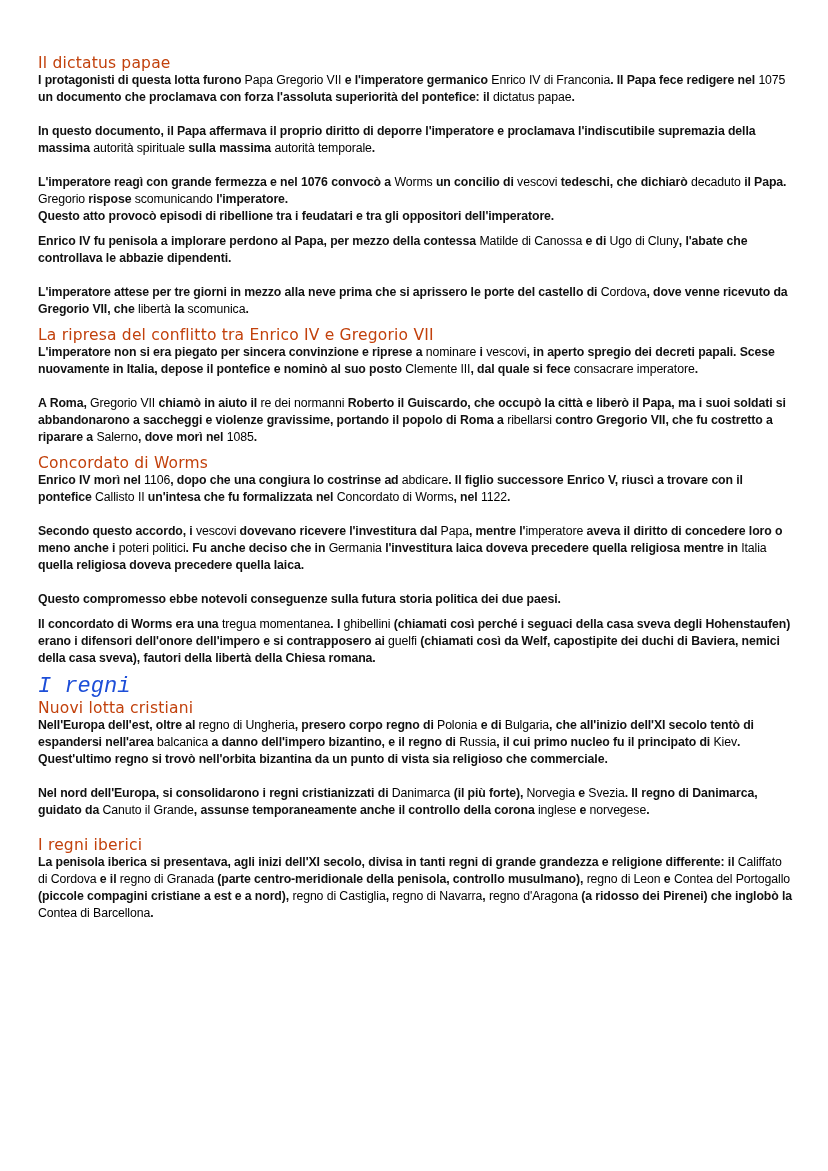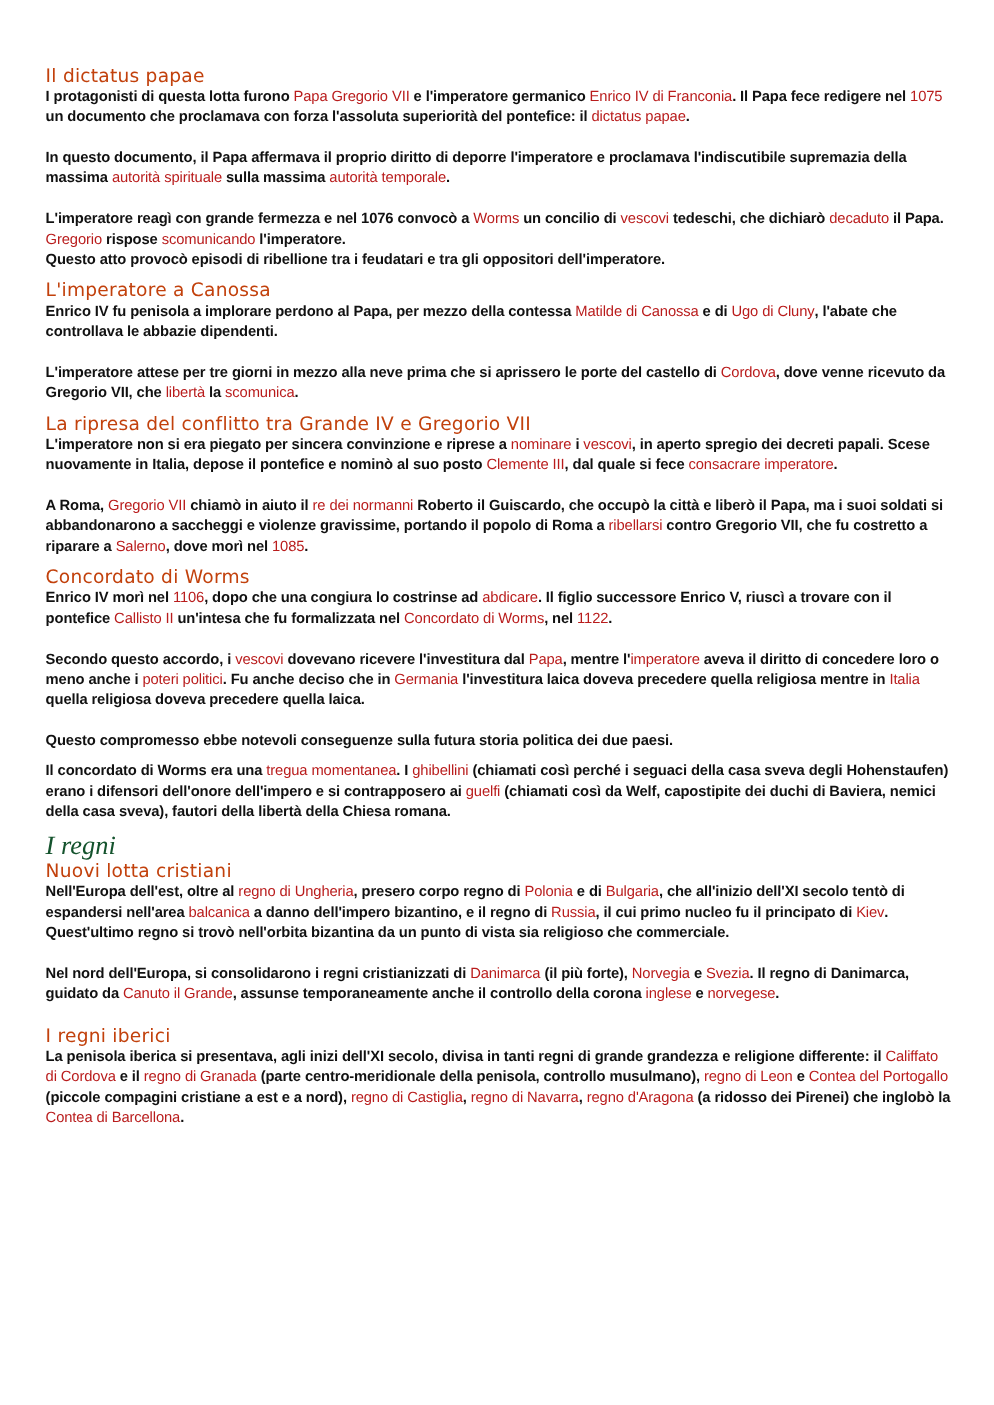--- a/index.html
+++ b/index.html
@@ -12,63 +12,62 @@
   .h2 {
     font-family: "DejaVu Sans", sans-serif;
     color: #c2410c;
     font-size: 15.5px;
     line-height: 18px;
     letter-spacing: 0.2px;
     margin: 0;
     font-weight: normal;
   }
   .h1 {
-    font-family: Liberation Serif, serif;
+    font-family: Liberation Mono, monospace;
     font-style: italic;
-    color: #14532d;
+    color: #1d4ed8;
     font-size: 22px;
     line-height: 24px;
     margin: 0;
     font-weight: normal;
   }
   .p {
     font-size: 12.3px;
     line-height: 17px;
     font-weight: bold;
     margin: 0;
     letter-spacing: -0.1px;
   }
-  .hl { color: #b91c1c; font-weight: normal; margin-top: 44px; }
+  .hl { color: #000000; font-weight: normal; margin-top: 44px; }
   .gap { height: 17px; }
   .sgap { height: 8px; }
   .section { margin: 0; }
 </style>
 </head>
 <body>
 
 <div class="page">
   <div id="sections">
       <div class="section">
         <h2 class="h2">Il dictatus papae</h2>
         <p class="p"><span>I protagonisti di questa lotta furono </span><span class="hl">Papa Gregorio VII</span><span> e l'imperatore germanico </span><span class="hl">Enrico IV di Franconia</span><span>. Il Papa fece redigere nel </span><span class="hl">1075</span><span> un documento che proclamava con forza l'assoluta superiorità del pontefice: il </span><span class="hl">dictatus papae</span><span>.</span></p>
         <div class="gap"></div>
         <p class="p"><span>In questo documento, il Papa affermava il proprio diritto di deporre l'imperatore e proclamava l'indiscutibile supremazia della massima </span><span class="hl">autorità spirituale</span><span> sulla massima </span><span class="hl">autorità temporale</span><span>.</span></p>
         <div class="gap"></div>
         <p class="p"><span>L'imperatore reagì con grande fermezza e nel 1076 convocò a </span><span class="hl">Worms</span><span> un concilio di </span><span class="hl">vescovi</span><span> tedeschi, che dichiarò </span><span class="hl">decaduto</span><span> il Papa. </span><span class="hl">Gregorio</span><span> rispose </span><span class="hl">scomunicando</span><span> l'imperatore.</span><br><span>Questo atto provocò episodi di ribellione tra i feudatari e tra gli oppositori dell'imperatore.</span></p>
       </div>
       <div class="sgap"></div>
       <div class="section">
-        <h2 class="h2">L'imperatore a Canossa</h2>
         <p class="p"><span>Enrico IV fu penisola a implorare perdono al Papa, per mezzo della contessa </span><span class="hl">Matilde di Canossa</span><span> e di </span><span class="hl">Ugo di Cluny</span><span>, l'abate che controllava le abbazie dipendenti.</span></p>
         <div class="gap"></div>
         <p class="p"><span>L'imperatore attese per tre giorni in mezzo alla neve prima che si aprissero le porte del castello di </span><span class="hl">Cordova</span><span>, dove venne ricevuto da Gregorio VII, che </span><span class="hl">libertà</span><span> la </span><span class="hl">scomunica</span><span>.</span></p>
       </div>
       <div class="sgap"></div>
       <div class="section">
-        <h2 class="h2">La ripresa del conflitto tra Grande IV e Gregorio VII</h2>
+        <h2 class="h2">La ripresa del conflitto tra Enrico IV e Gregorio VII</h2>
         <p class="p"><span>L'imperatore non si era piegato per sincera convinzione e riprese a </span><span class="hl">nominare</span><span> i </span><span class="hl">vescovi</span><span>, in aperto spregio dei decreti papali. Scese nuovamente in Italia, depose il pontefice e nominò al suo posto </span><span class="hl">Clemente III</span><span>, dal quale si fece </span><span class="hl">consacrare imperatore</span><span>.</span></p>
         <div class="gap"></div>
         <p class="p"><span>A Roma, </span><span class="hl">Gregorio VII</span><span> chiamò in aiuto il </span><span class="hl">re dei normanni</span><span> Roberto il Guiscardo, che occupò la città e liberò il Papa, ma i suoi soldati si abbandonarono a saccheggi e violenze gravissime, portando il popolo di Roma a </span><span class="hl">ribellarsi</span><span> contro Gregorio VII, che fu costretto a riparare a </span><span class="hl">Salerno</span><span>, dove morì nel </span><span class="hl">1085</span><span>.</span></p>
       </div>
       <div class="sgap"></div>
       <div class="section">
         <h2 class="h2">Concordato di Worms</h2>
         <p class="p"><span>Enrico IV morì nel </span><span class="hl">1106</span><span>, dopo che una congiura lo costrinse ad </span><span class="hl">abdicare</span><span>. Il figlio successore Enrico V, riuscì a trovare con il pontefice </span><span class="hl">Callisto II</span><span> un'intesa che fu formalizzata nel </span><span class="hl">Concordato di Worms</span><span>, nel </span><span class="hl">1122</span><span>.</span></p>
         <div class="gap"></div>
         <p class="p"><span>Secondo questo accordo, i </span><span class="hl">vescovi</span><span> dovevano ricevere l'investitura dal </span><span class="hl">Papa</span><span>, mentre l'</span><span class="hl">imperatore</span><span> aveva il diritto di concedere loro o meno anche i </span><span class="hl">poteri politici</span><span>. Fu anche deciso che in </span><span class="hl">Germania</span><span> l'investitura laica doveva precedere quella religiosa mentre in </span><span class="hl">Italia</span><span> quella religiosa doveva precedere quella laica.</span></p>

